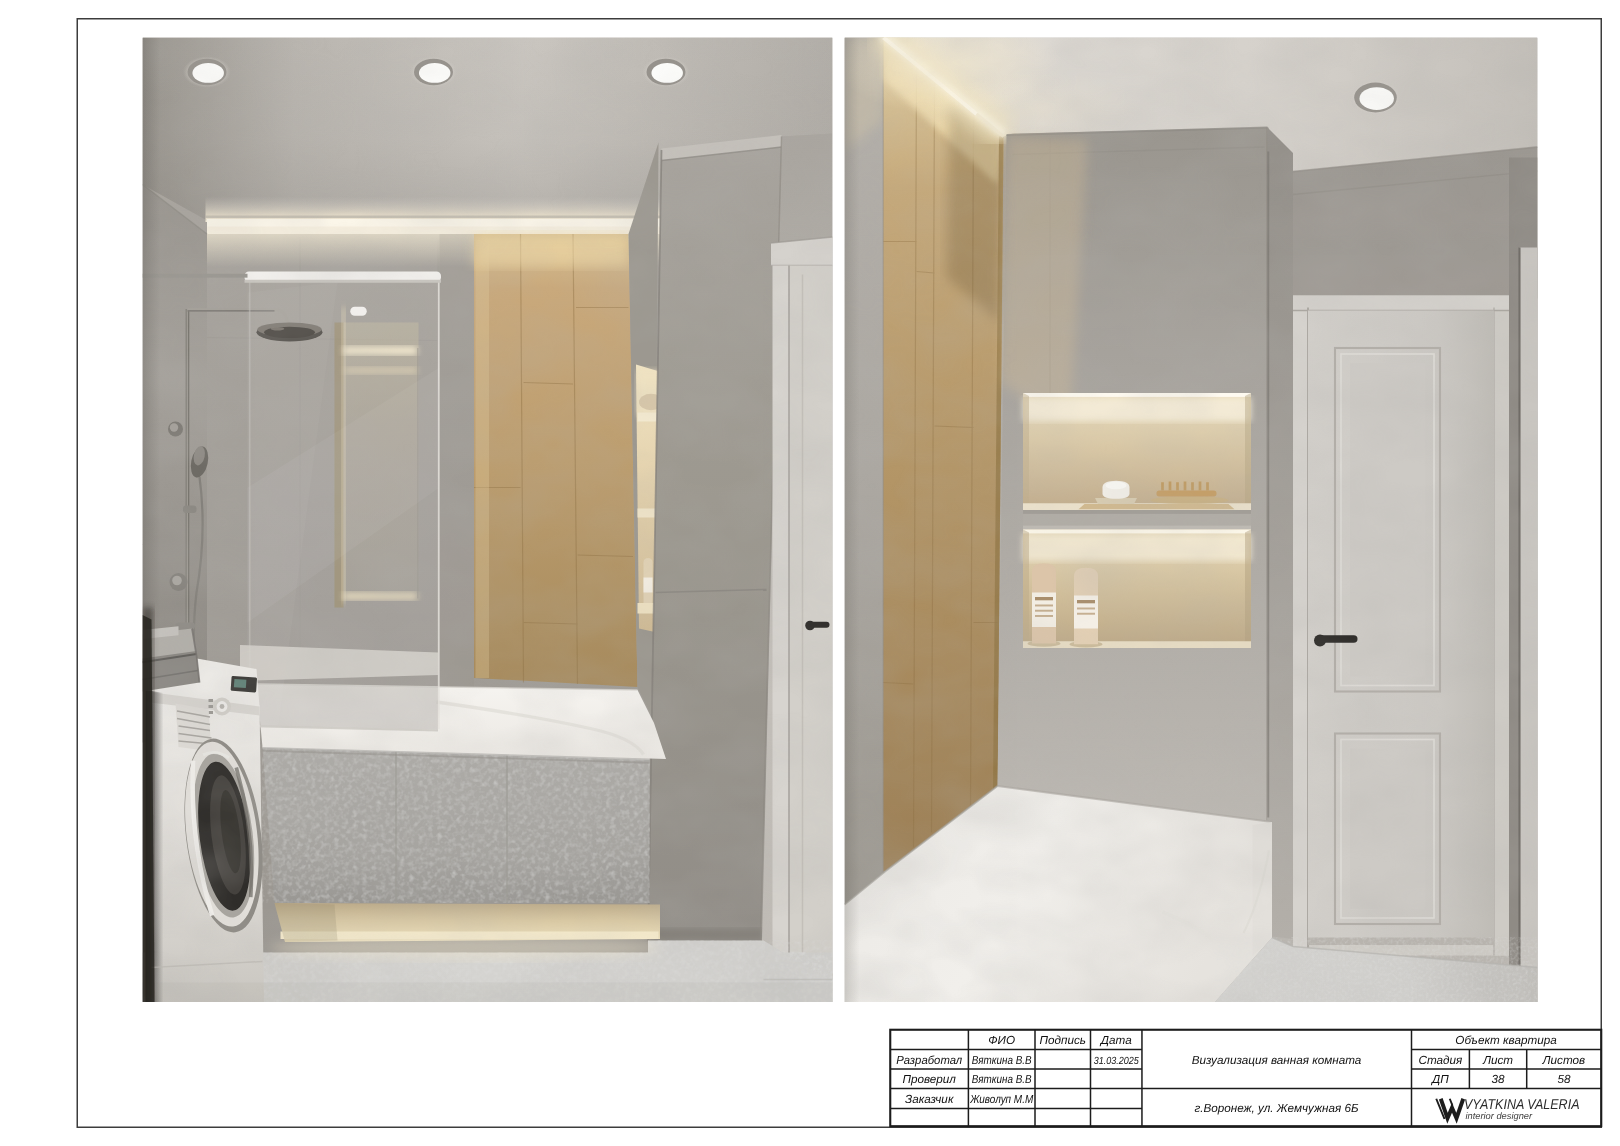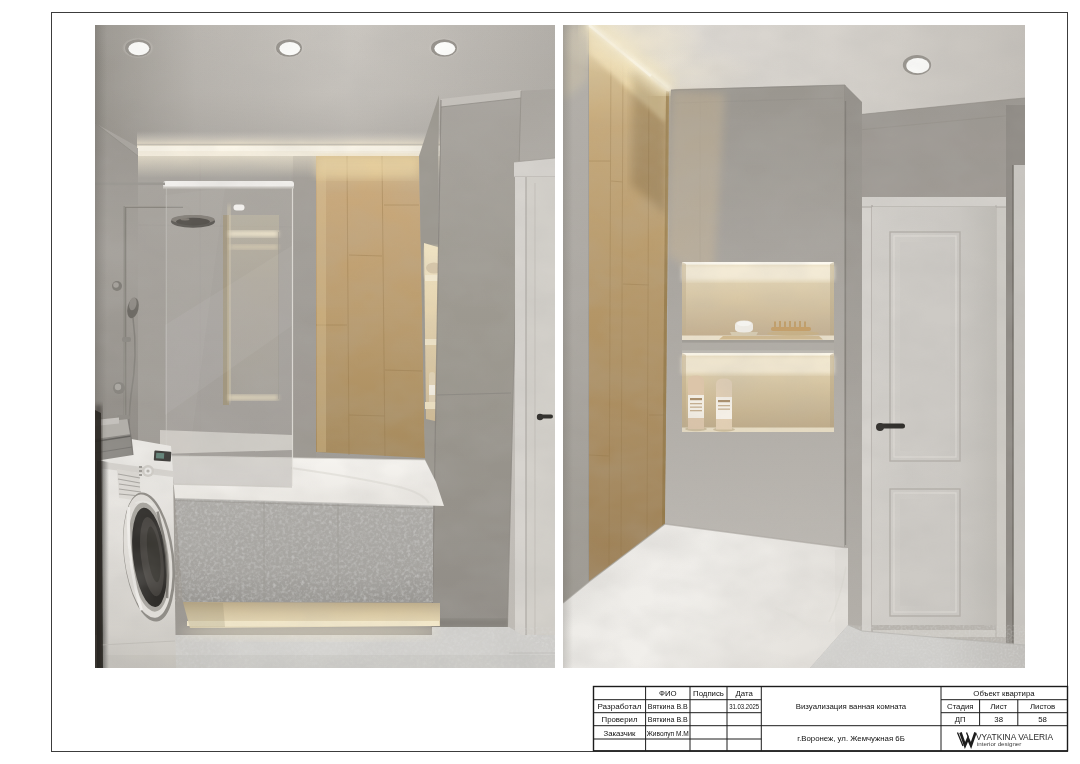--- a/index.html
+++ b/index.html
@@ -1,16 +1,16 @@
 <!DOCTYPE html>
 <html><head>
 <meta charset="utf-8">
 <style>
 html,body{margin:0;padding:0;background:#fff;}
-.page{position:relative;width:1080px;height:764px;background:#ffffff;overflow:hidden;font-family:"Liberation Sans",sans-serif;}
+.page{position:relative;width:1080px;height:764px;background:#ffffff;overflow:hidden;font-family:"Liberation Sans",sans-serif;font-style:italic;}
 .abs{position:absolute;}
 </style>
 </head>
 <body>
 <div class="page">
 
 <div class="abs" style="left:51px;top:12px;width:1015px;height:738px;border:1.6px solid #3c3c3c;"></div>
 
 <svg class="abs" style="left:95px;top:25px" width="460" height="643" viewBox="0 0 460 643">
 <defs>

